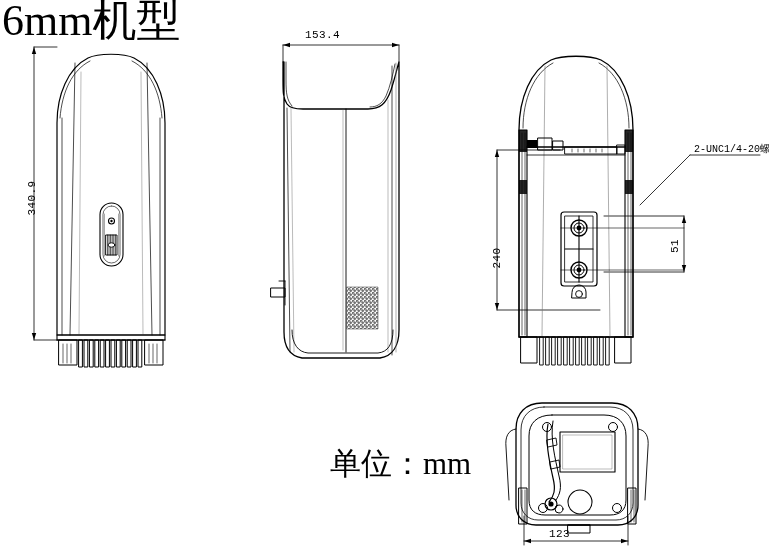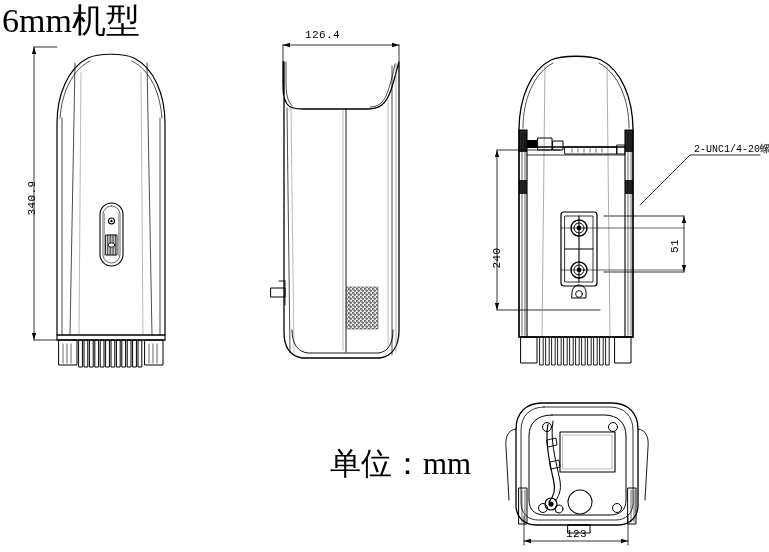--- a/index.html
+++ b/index.html
@@ -25,21 +25,21 @@
   }
   #drawing-svg {
     position: absolute;
     left: 0;
     top: 0;
   }
   .title-text {
     position: absolute;
     left: 2px;
     top: 1px;
-    font-size: 34px;
+    font-size: 44px;
     line-height: 40px;
     letter-spacing: 0px;
     white-space: nowrap;
     font-family: "Liberation Serif", "DejaVu Serif", serif;
   }
   .unit-text {
     position: absolute;
     left: 330px;
     top: 446px;
     font-size: 31px;
@@ -63,21 +63,21 @@
     position: absolute;
     font-size: 10px;
     line-height: 11px;
     white-space: nowrap;
     font-family: "Liberation Mono", "DejaVu Sans Mono", monospace;
   }
   #lbl-340 { left: 12px; top: 192px; width: 40px; text-align: center; }
   #lbl-1264 { left: 305px; top: 29px; }
   #lbl-240 { left: 477px; top: 252px; width: 40px; text-align: center; }
   #lbl-51  { left: 661px; top: 240px; width: 28px; text-align: center; }
-  #lbl-123 { left: 549px; top: 528px; margin-left: 17px; }
+  #lbl-123 { left: 549px; top: 528px; }
   #lbl-thread { left: 694px; top: 144px; }
 </style>
 </head>
 <body>
 
 <div id="drawing-sheet">
 
   <svg id="drawing-svg" width="769" height="552" viewBox="0 0 769 552">
     <defs>
       <pattern id="meshPattern" width="4" height="4" patternUnits="userSpaceOnUse">
@@ -391,21 +391,21 @@
 
     </g>
   </svg>
 
   <div class="title-text">6mm机型</div>
 
   <div class="unit-text">单位：mm</div>
 
   <div class="dim-label dim-vertical" id="lbl-340">340.9</div>
 
-  <div class="dim-label" id="lbl-1264">126.4</div>
+  <div class="dim-label" id="lbl-1264">153.4</div>
 
   <div class="dim-label dim-vertical" id="lbl-240">240</div>
 
   <div class="dim-label dim-vertical" id="lbl-51">51</div>
 
   <div class="dim-label" id="lbl-123">123</div>
 
   <div class="note-label" id="lbl-thread">2-UNC1/4-20螺纹</div>
 
 </div>

